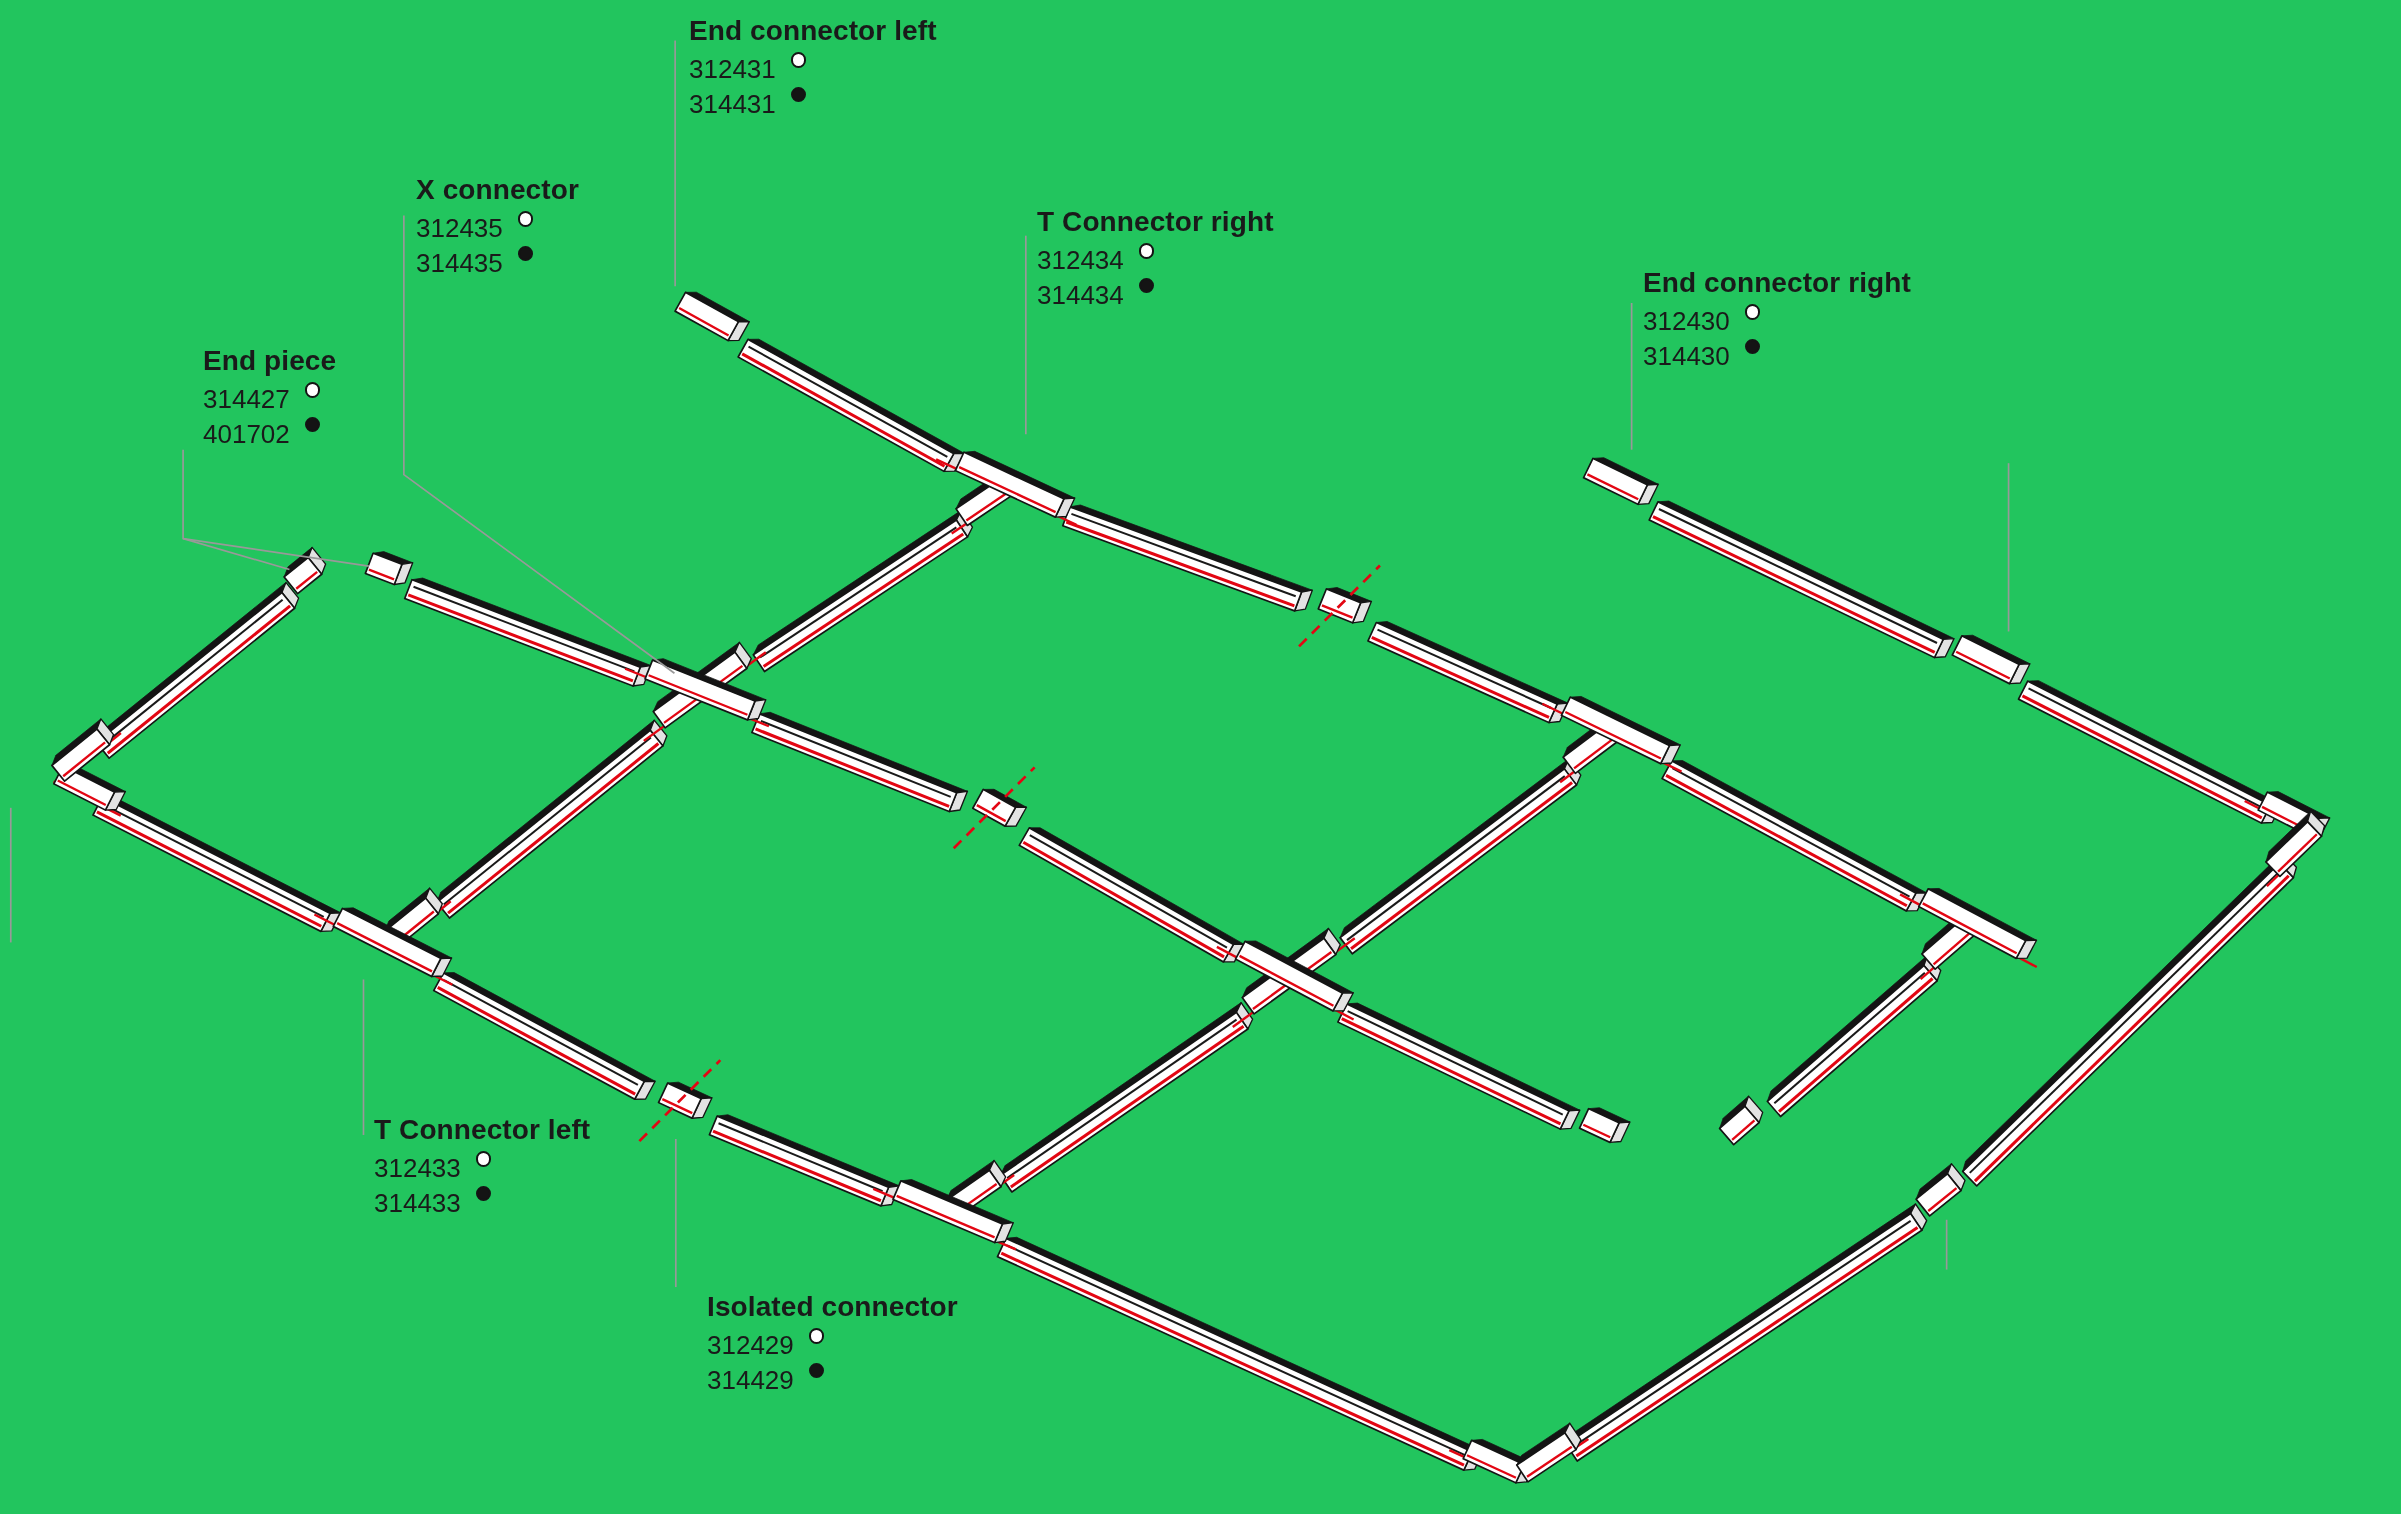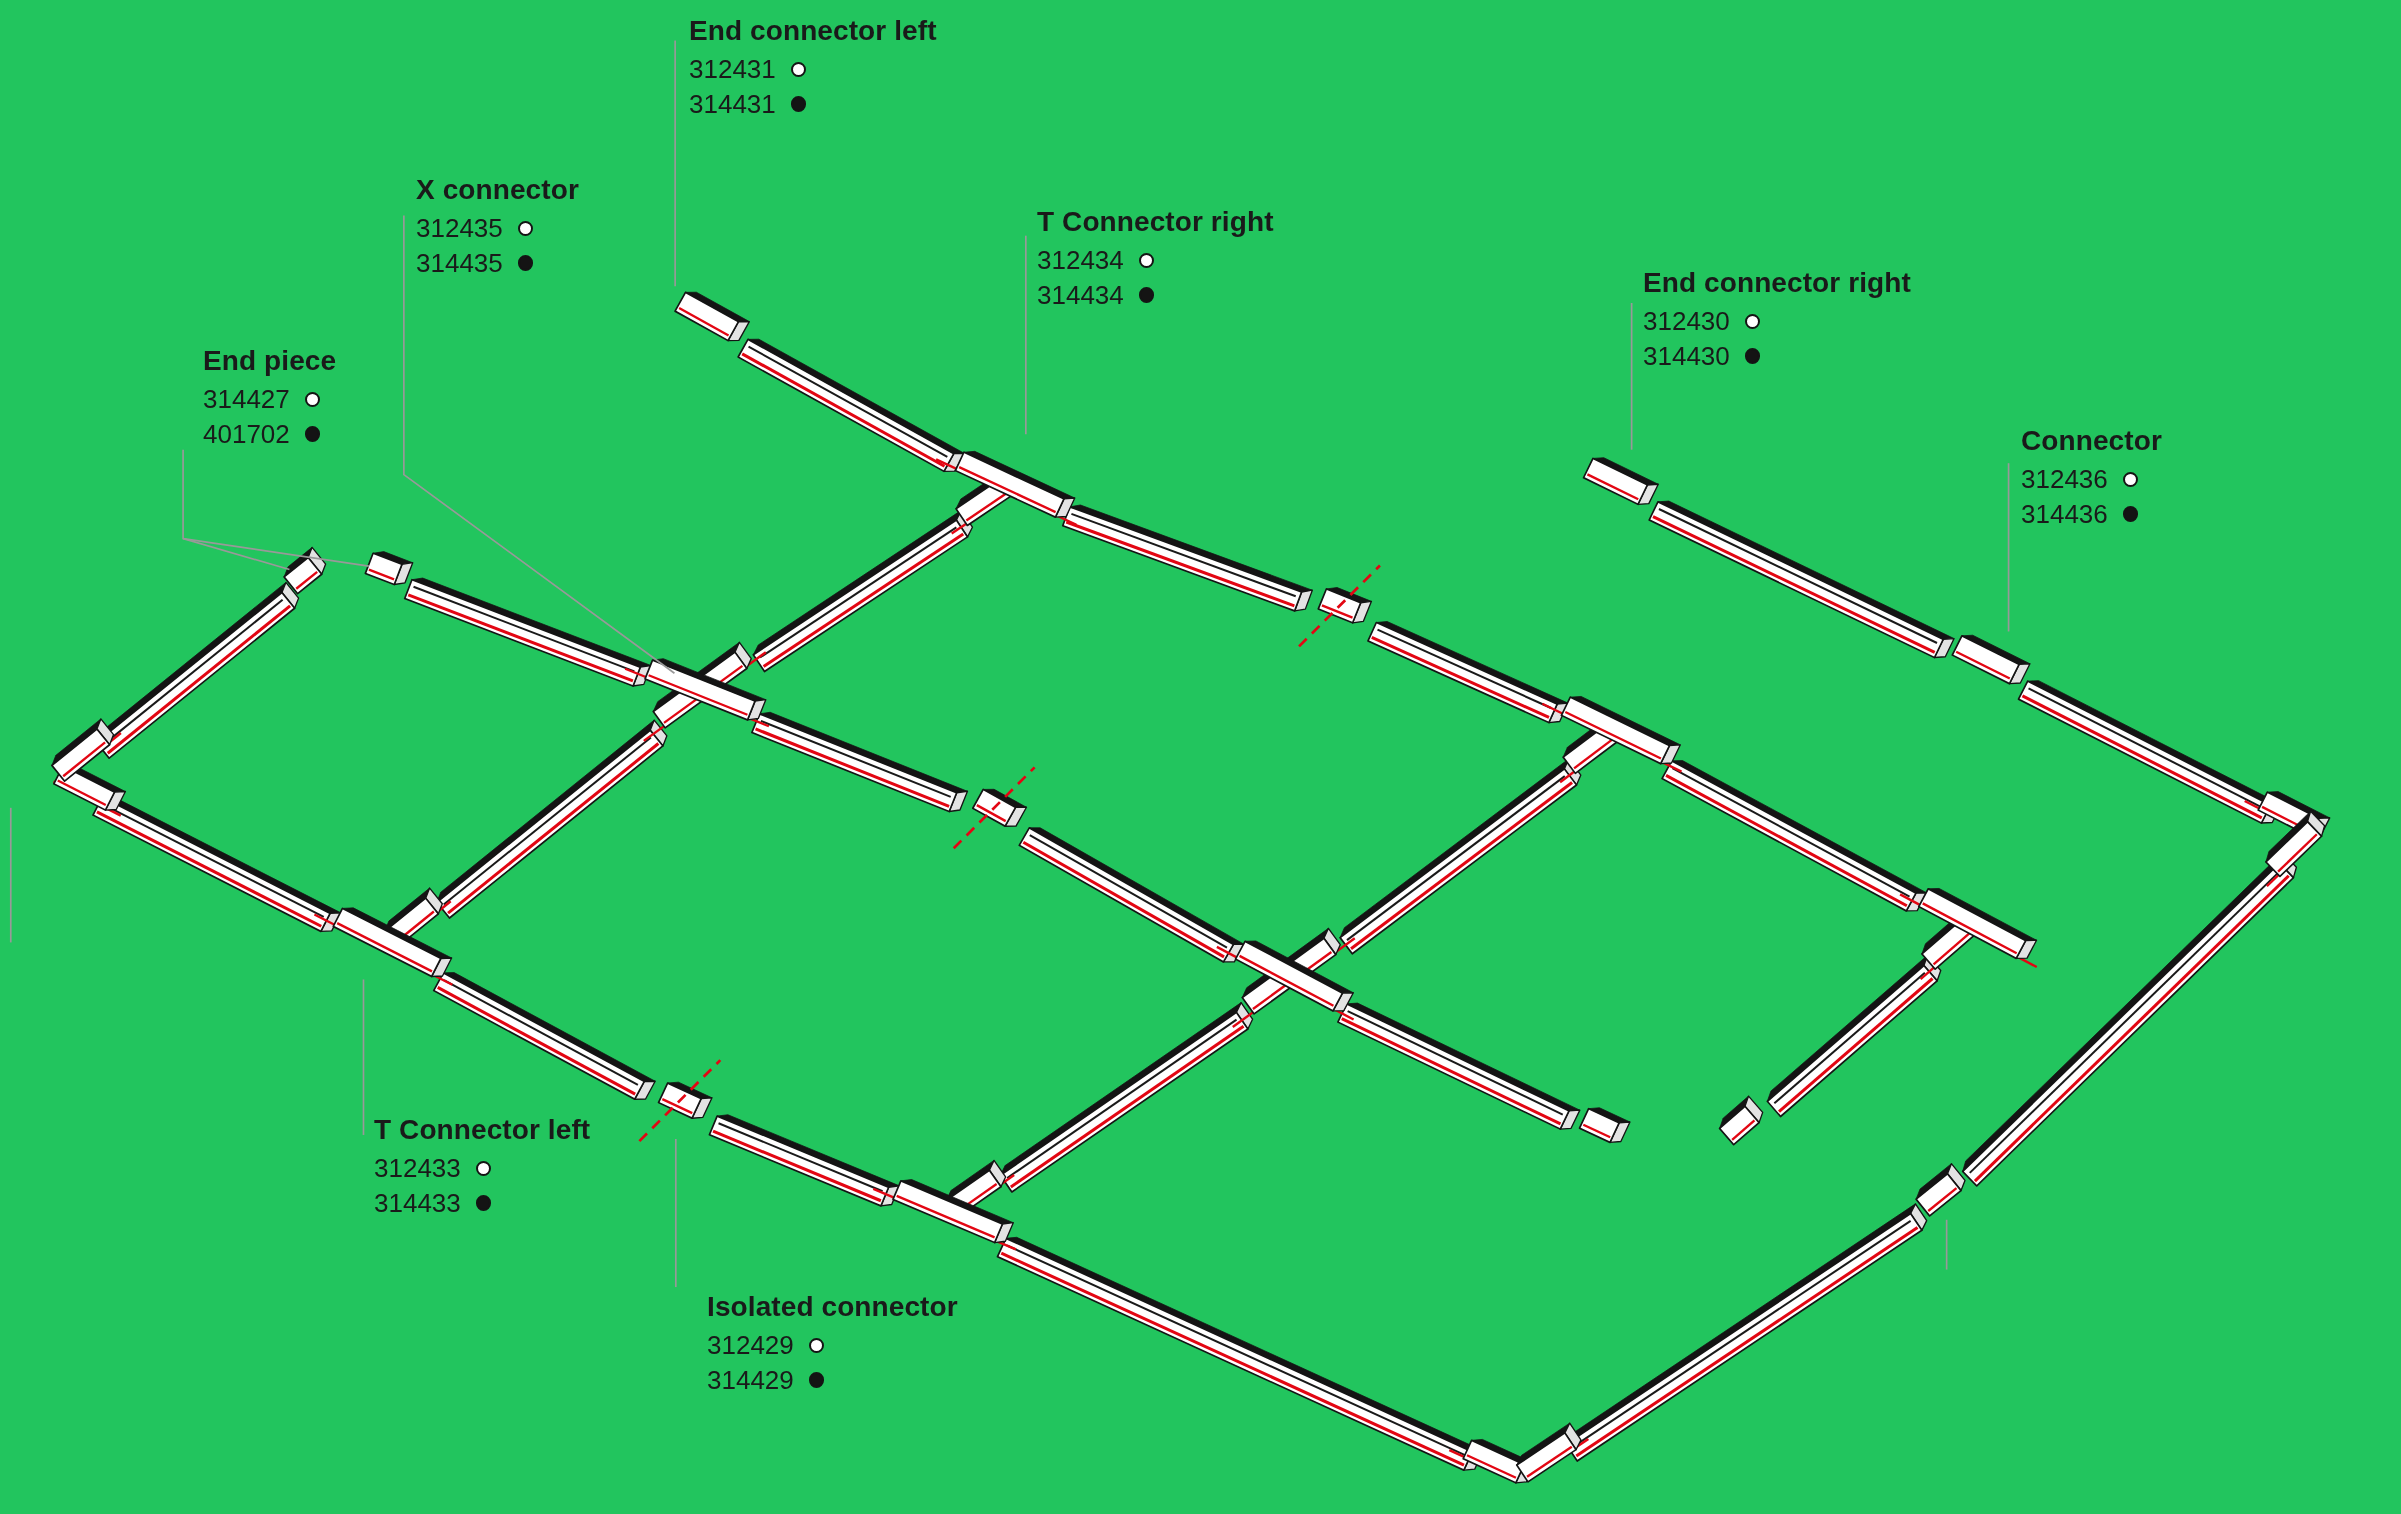--- a/index.html
+++ b/index.html
@@ -1,21 +1,21 @@
 <!DOCTYPE html>
 <html style="font-size:10.8px"><head>
 <meta charset="utf-8">
 <style>
   html,body{margin:0;padding:0;background:#ffffff;}
   body{width:2401px;height:1514px;font-family:"Liberation Sans","DejaVu Sans",sans-serif;}
   .stage{position:relative;width:2401px;height:1514px;overflow:hidden;background:#22c55e;}
   #scene{position:absolute;left:0;top:0;}
   .label{position:absolute;color:#1a1a1a;white-space:nowrap;}
   .label-title{font-size:28px;font-weight:700;margin-bottom:5.4px;letter-spacing:0.1px;}
-  .sku-row{display:flex;align-items:center;gap:15px;font-size:26px;line-height:1.32;font-weight:400;}
+  .sku-row{display:flex;gap:15px;font-size:26px;line-height:1.32;font-weight:400;}
   .dot{display:inline-block;width:15.5px;height:15.5px;border-radius:50%;border:2px solid #141414;box-sizing:border-box;background:#ffffff;}
   .dot[data-variant="filled"]{background:#141414;}
 </style>
 </head>
 <body>
 
 <div class="stage">
 
   <svg id="scene" width="2401" height="1514" viewBox="0 0 3567 2249">
       <g>
@@ -581,31 +581,20 @@
     <div class="sku-row">
       <span class="sku">312430</span>
       <span class="dot" data-variant="open"></span>
     </div>
     <div class="sku-row">
       <span class="sku">314430</span>
       <span class="dot" data-variant="filled"></span>
     </div>
   </div>
 
-  <div class="label" style="left:2021px;top:425px">
-    <div class="label-title">Connector</div>
-    <div class="sku-row">
-      <span class="sku">312436</span>
-      <span class="dot" data-variant="open"></span>
-    </div>
-    <div class="sku-row">
-      <span class="sku">314436</span>
-      <span class="dot" data-variant="filled"></span>
-    </div>
-  </div>
 
 
   <div class="label" style="left:374px;top:1114px">
     <div class="label-title">T Connector left</div>
     <div class="sku-row">
       <span class="sku">312433</span>
       <span class="dot" data-variant="open"></span>
     </div>
     <div class="sku-row">
       <span class="sku">314433</span>

